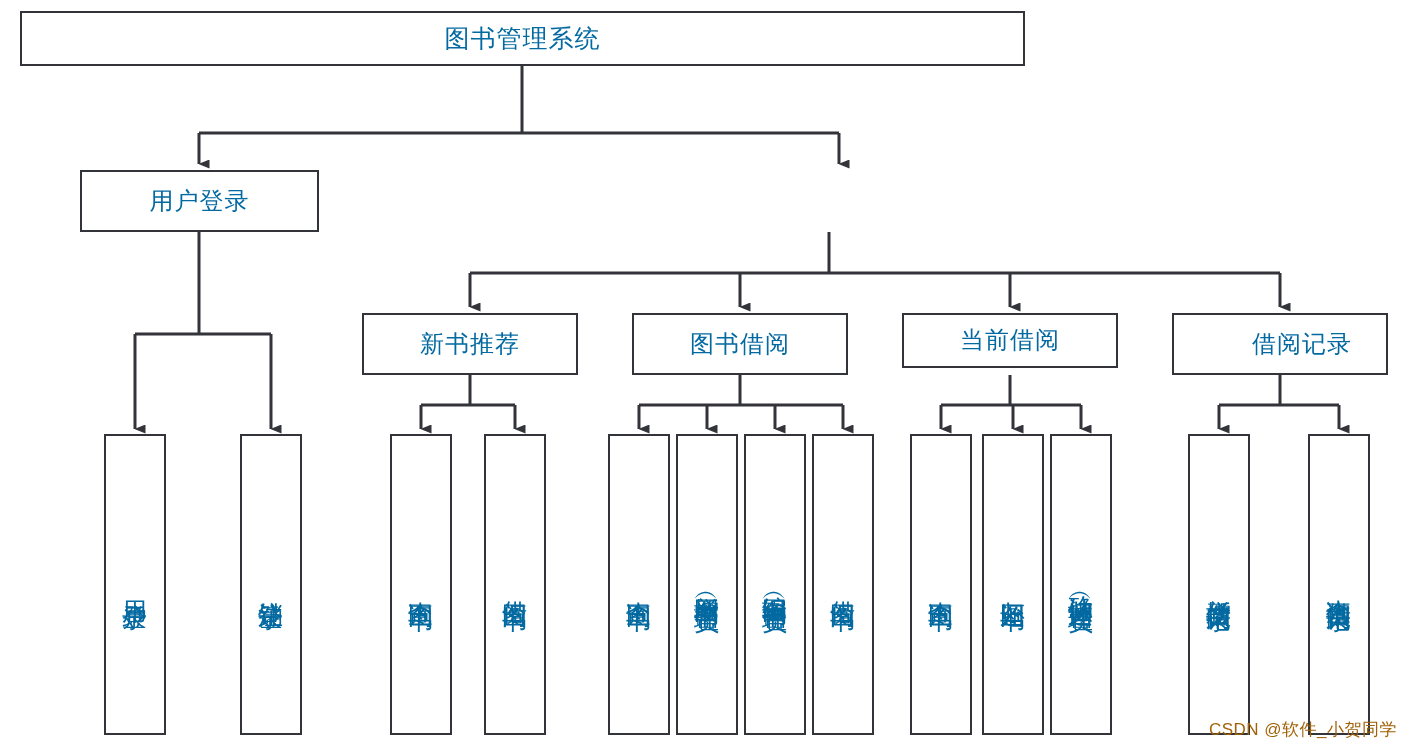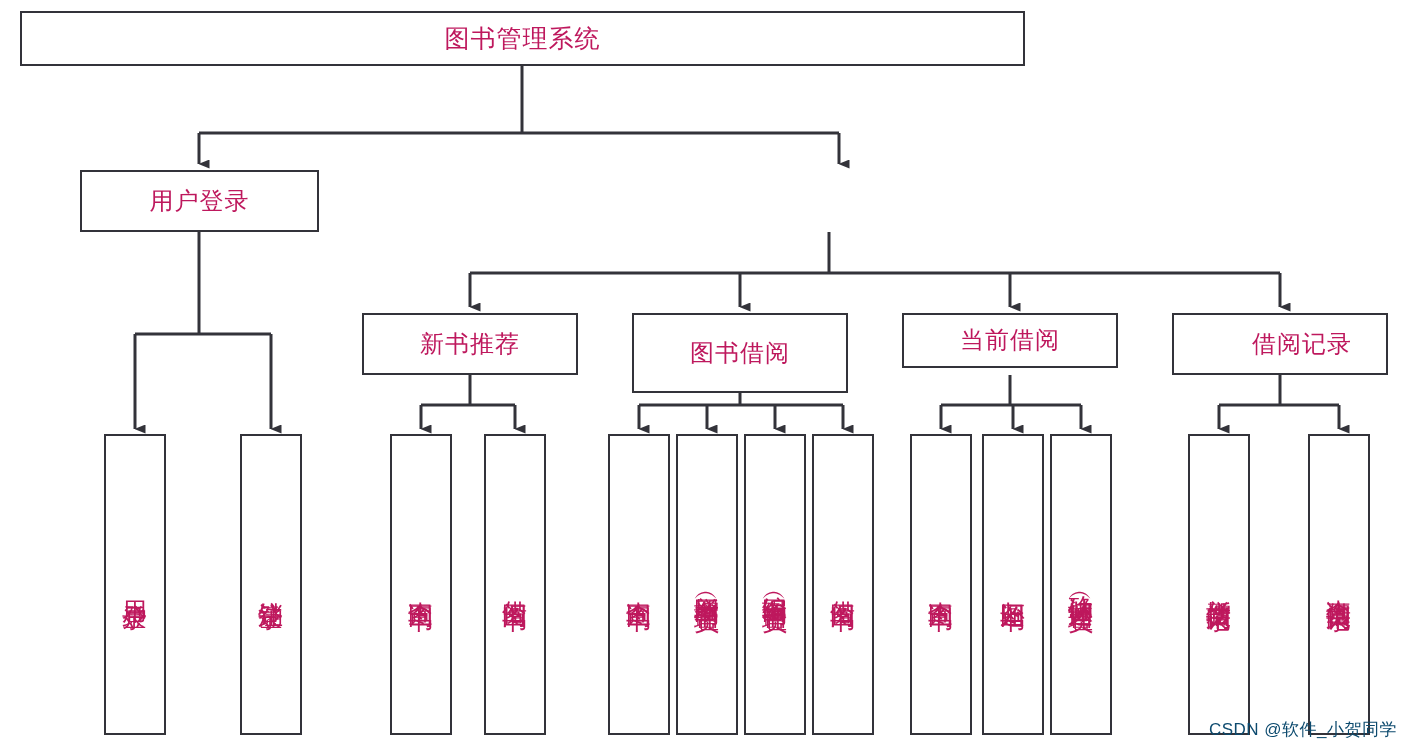--- a/index.html
+++ b/index.html
@@ -23,21 +23,21 @@
     pointer-events:none;
   }
   .node{
     position:absolute;
     box-sizing:border-box;
     background:#ffffff;
     border:2.5px solid #33333a;
     display:flex;
     align-items:center;
     justify-content:center;
-    color:#be185d;
+    color:#0369a1;
   }
   .node .lbl{
     display:block;
     line-height:1.18;
     text-align:center;
     white-space:nowrap;
   }
   
   .node.horiz .lbl{
     font-size:24px;
@@ -55,21 +55,21 @@
     font-size:25px;
     line-height:1.12;
     letter-spacing:2px;
     white-space:nowrap;
   }
   .watermark{
     position:absolute;
     right:8px;
     bottom:6px;
     font-size:17px;
-    color:#0c4a6e;
+    color:#a16207;
     white-space:nowrap;
     letter-spacing:0.5px;
     margin-top:44px;
   }
 </style>
 </head>
 <body>
 
 <div id="canvas">
 
@@ -127,21 +127,21 @@
     <span class="lbl">图书管理系统</span>
   </div>
 
   <div class="node horiz" style="left:80px;top:170px;width:239px;height:62px;">
     <span class="lbl">用户登录</span>
   </div>
 
   <div class="node horiz" style="left:362px;top:313px;width:216px;height:62px;">
     <span class="lbl">新书推荐</span>
   </div>
-  <div class="node horiz" style="left:632px;top:313px;width:216px;height:80px;">
+  <div class="node horiz" style="left:632px;top:313px;width:216px;height:62px;">
     <span class="lbl">图书借阅</span>
   </div>
   <div class="node horiz" style="left:902px;top:313px;width:216px;height:55px;">
     <span class="lbl">当前借阅</span>
   </div>
   <div class="node horiz" style="left:1172px;top:313px;width:216px;height:62px;padding-left:44px;">
     <span class="lbl">借阅记录</span>
   </div>
 
   <div class="node vert" style="left:104px;top:434px;width:62px;height:301px;">

